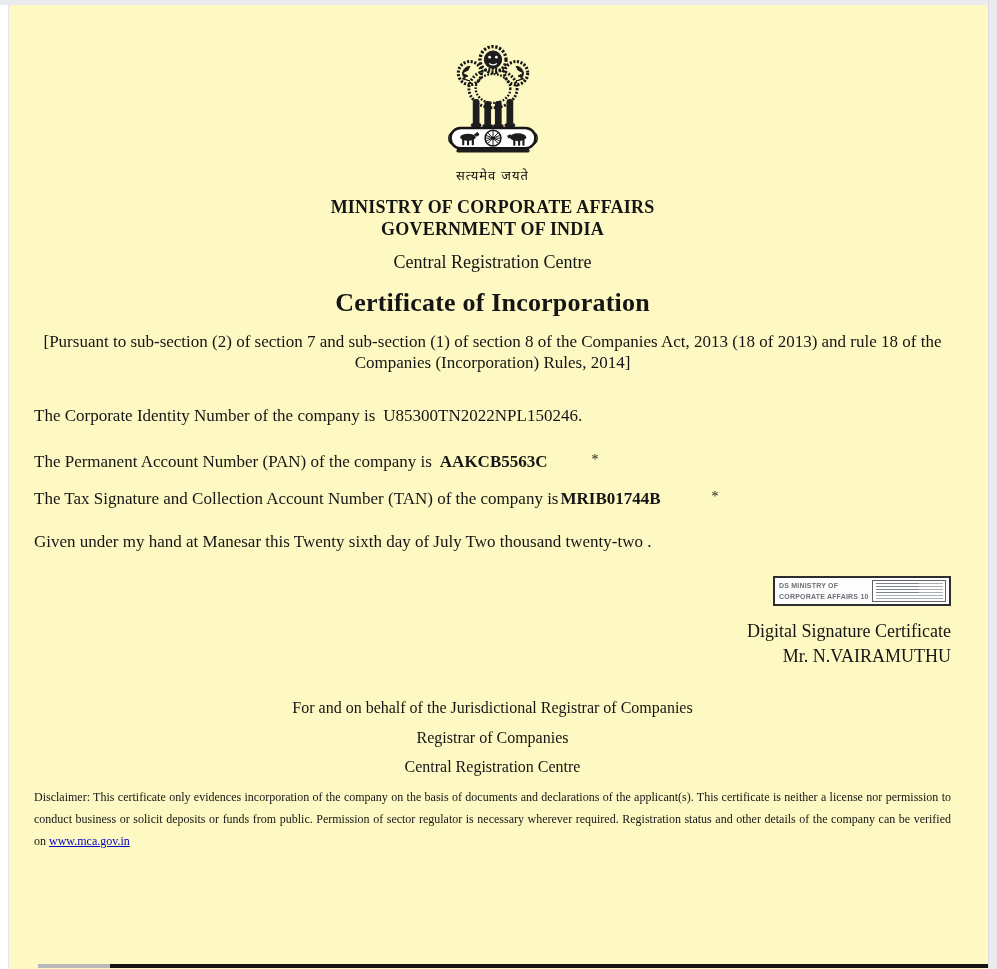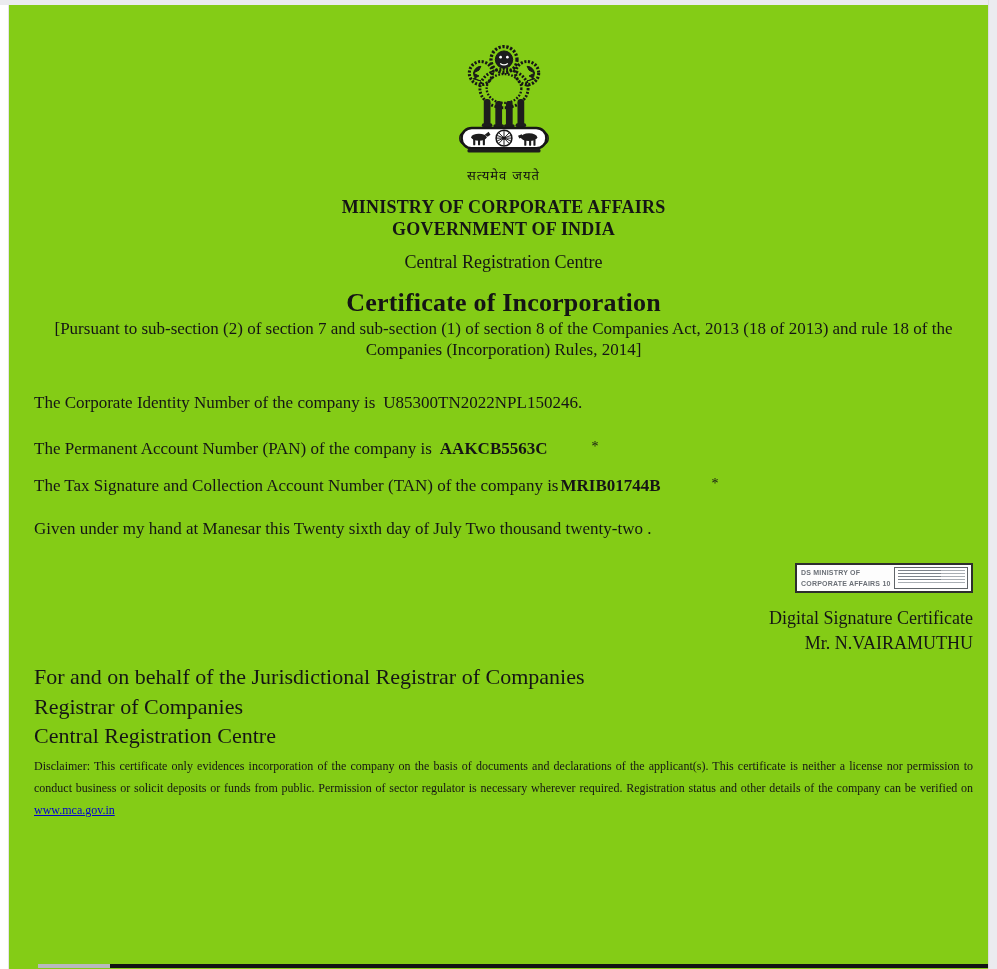--- a/index.html
+++ b/index.html
@@ -4,35 +4,35 @@
 <style>
   * { margin:0; padding:0; box-sizing:border-box; }
   html,body { width:997px; height:969px; background:#ffffff; }
   body { font-family:"Liberation Serif","DejaVu Serif",serif; color:#151515; position:relative; overflow:hidden; }
 
   
   .edge-top    { position:absolute; top:0; left:0; right:0; height:5px; background:#ebebef; }
   .edge-right  { position:absolute; top:0; right:0; bottom:0; width:9px; background:#ebebef; border-left:1px solid #dddde1; }
   .edge-left   { position:absolute; top:5px; left:8px; bottom:0; width:1px; background:#e4e4e8; }
 
-  .page { position:absolute; top:5px; left:9px; right:9px; bottom:0; background:#84cc16; padding:0 15px 0 25px; }
+  .page { position:absolute; top:5px; left:9px; right:9px; bottom:0; background:#fef9c3; padding:0 37px 0 25px; }
 
   .center { text-align:center; }
 
   
   .emblem-wrap { margin-top:38px; text-align:center; }
   .emblem-svg { display:inline-block; }
   .motto { font-family:"DejaVu Sans",sans-serif; font-size:13px; color:#111; margin-top:1px; letter-spacing:1px; }
 
   .gov-lines { margin-top:13px; font-weight:bold; font-size:18px; line-height:21.5px; letter-spacing:.2px; }
   .crc-line  { margin-top:12px; font-size:18px; }
 
   .doc-title { margin-top:15px; font-size:26px; font-weight:bold; letter-spacing:.2px; }
 
-  .pursuant { font-size:17px; line-height:21px; max-width:944px; margin-left:auto; margin-right:auto;text-align:center; }
+  .pursuant { margin-top:13px; font-size:17px; line-height:21px; max-width:944px; margin-left:auto; margin-right:auto;text-align:center; }
 
   .para { font-size:17px; line-height:21.5px; }
   .certify { margin-top:44px; }
 
   .fact-line { font-size:17px; }
   .cin { margin-top:33px; }
   .pan { margin-top:26px; }
   .tan { margin-top:17px; }
   .fact-value-plain { margin-left:8px; }
   .fact-value-bold  { font-weight:bold; margin-left:8px; }
@@ -47,21 +47,21 @@
   .stamp { margin:24px 0 0 auto; width:178px; height:30px; border:2px solid #2e2e2e; background:#fdfdfd; display:flex; align-items:stretch; }
   .stamp-left { flex:0 0 97px; padding:3px 0 2px 4px; font-family:"Liberation Sans",sans-serif; font-weight:bold;
                 font-size:7px; line-height:1.5; color:#6b7077; letter-spacing:.2px; white-space:nowrap; }
   .stamp-right { flex:1; margin:2px 3px 2px 0; border:1px solid #606468; position:relative; background:#fff; }
   .stamp-microtext { position:absolute; inset:2px 2px 2px 3px;
         background:repeating-linear-gradient(to bottom,#9aa0a6 0 1px,transparent 1px 3.1px); opacity:.85; }
   .stamp-microtext2 { position:absolute; left:3px; right:26px; top:2px; height:10px;
         background:repeating-linear-gradient(to bottom,#7d838a 0 1px,transparent 1px 3.1px); }
 
   .sig-lines { margin-top:13px; text-align:right; font-size:18px; line-height:24.5px; }
-  .behalf    { margin-top:7px; text-align:left; font-size:22px; line-height:29.5px; }
+  .behalf    { margin-top:25px; text-align:center; font-size:16px; line-height:29.5px; }
 
   .disclaimer { margin-top:4px; font-size:12px; line-height:22.4px; text-align:justify; }
   .mca-link { color:#0000cc; text-decoration:underline; cursor:pointer; }
 
   .bottom-rule { position:absolute; left:29px; right:0; bottom:1px; height:4px;
         background:linear-gradient(to right,#b9b9bd 0 72px,#141414 72px); }
 </style>
 </head>
 <body>
 

